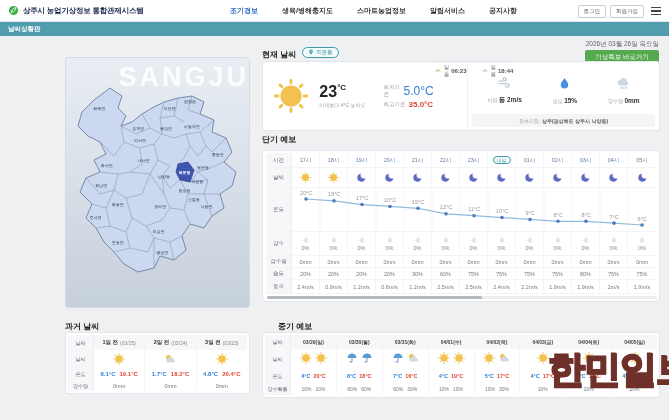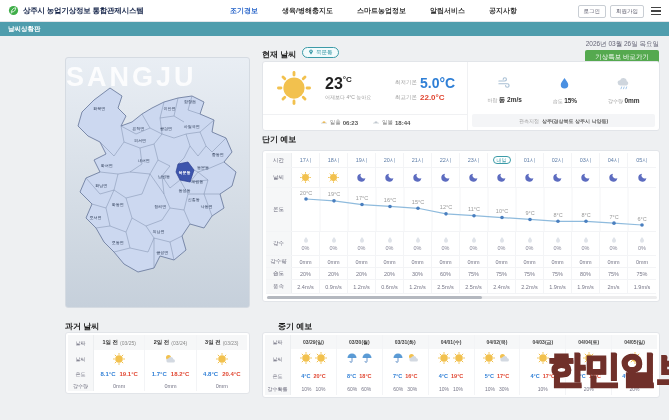--- a/index.html
+++ b/index.html
@@ -31,44 +31,44 @@
   .date-line{position:absolute;top:4px;right:10px;font-size:6.5px;color:#667}
   .alert-btn{position:absolute;top:14px;right:10px;background:#55a94f;color:#fff;border:none;
     border-radius:2px;font-size:6.5px;padding:3px 10px;cursor:pointer;font-family:"Liberation Sans",sans-serif}
 
   .sec-title{position:absolute;font-size:8px;font-weight:bold;color:#1a1a1a}
   .card{position:absolute;background:#fff;border:1px solid #e2e5e9;border-radius:3px}
 
   
   .map-card{position:absolute;left:65px;top:21px;width:185px;height:251px;border-radius:3px;
     background:linear-gradient(#e9eef4,#c6d0db);overflow:hidden;border:1px solid #d5dbe2;cursor:pointer}
-  .map-watermark{position:absolute;top:4px;left:0;width:100%;text-align:left;font-size:27px;
+  .map-watermark{position:absolute;top:4px;left:0;width:100%;text-align:right;font-size:27px;
     font-weight:bold;color:rgba(255,255,255,.85);letter-spacing:3px}
   .map-svg{position:absolute;left:0;top:18px;width:185px;height:228px}
   .map-labels{position:absolute;left:0;top:18px;width:185px;height:228px}
   .dlabel{position:absolute;font-size:4px;color:#2b3a55;transform:translate(-50%,-50%);white-space:nowrap}
   .dlabel.hl{color:#fff;font-weight:bold}
 
   
   .cur-title{left:262px;top:13px}
   .loc-badge{position:absolute;left:302px;top:11px;display:flex;align-items:center;gap:2px;
     border:1px solid #3c9ba8;color:#3c9ba8;background:#f2fbfc;border-radius:7px;
     font-size:5.5px;padding:1px 5px;cursor:pointer}
   .cur-card{left:262px;top:25px;width:398px;height:70px;display:flex}
-  .cur-left{width:204px;height:100%;display:flex;flex-direction:column}
+  .cur-left{width:204px;height:100%;display:flex;flex-direction:row}
   .cur-left-top{flex:1;display:flex;align-items:center}
   .cur-sun{width:62px;display:flex;align-items:center;justify-content:center}
   .cur-temp-block{width:64px}
   .cur-temp{font-size:16px;font-weight:bold;color:#222;line-height:1}
   .cur-temp .unit{font-size:8px;vertical-align:top}
   .cur-compare{font-size:5px;color:#999;margin-top:2px;white-space:nowrap}
   .cur-minmax{margin-left:6px}
   .cur-minmax>div{display:flex;align-items:center;gap:3px;margin:2px 0}
   .mm-label{font-size:5.5px;color:#999}
-  .mm-low{font-size:14px;font-weight:bold;color:#2f7fd6}
+  .mm-low{font-size:12px;font-weight:normal;color:#2f7fd6}
   .mm-high{font-size:8px;font-weight:bold;color:#e0442f}
   .cur-sun-row{height:16px;border-top:1px solid #f0f1f3;display:flex;align-items:center;
     justify-content:center;gap:14px}
   .sunrs{display:flex;align-items:center;gap:2px;font-size:5.5px;color:#888}
   .sunrs b{color:#555;font-size:6px}
   .cur-right{flex:1;border-left:1px solid #f0f1f3;display:flex;flex-direction:column;padding:3px 4px 3px 4px}
   .metrics{flex:1;display:flex;align-items:center;justify-content:space-around}
   .metric{display:flex;flex-direction:column;align-items:center;gap:2px}
   .metric .mv{font-size:5px;color:#999;white-space:nowrap}
   .metric .mv b{font-size:6.5px;color:#333}
@@ -281,21 +281,21 @@
             <div class="cur-temp"><span>23</span><span class="unit">°C</span></div>
             <div class="cur-compare">어제보다 4°C 높아요</div>
           </div>
           <div class="cur-minmax">
             <div>
               <span class="mm-label">최저기온</span>
               <span class="mm-low">5.0°C</span>
             </div>
             <div>
               <span class="mm-label">최고기온</span>
-              <span class="mm-high">22.0°C</span>
+              <span class="mm-high">35.0°C</span>
             </div>
           </div>
         </div>
         <div class="cur-sun-row">
           <span class="sunrs">
             <span><svg viewBox="0 0 24 24" width="8" height="8">
                   <path d="M7 15a5 5 0 0 1 10 0z" fill="#f0b84a"></path>
                   <line x1="3" y1="15.5" x2="21" y2="15.5" stroke="#b9c0c8" stroke-width="1.6"></line>
                 </svg></span>
             <span>일출</span>

